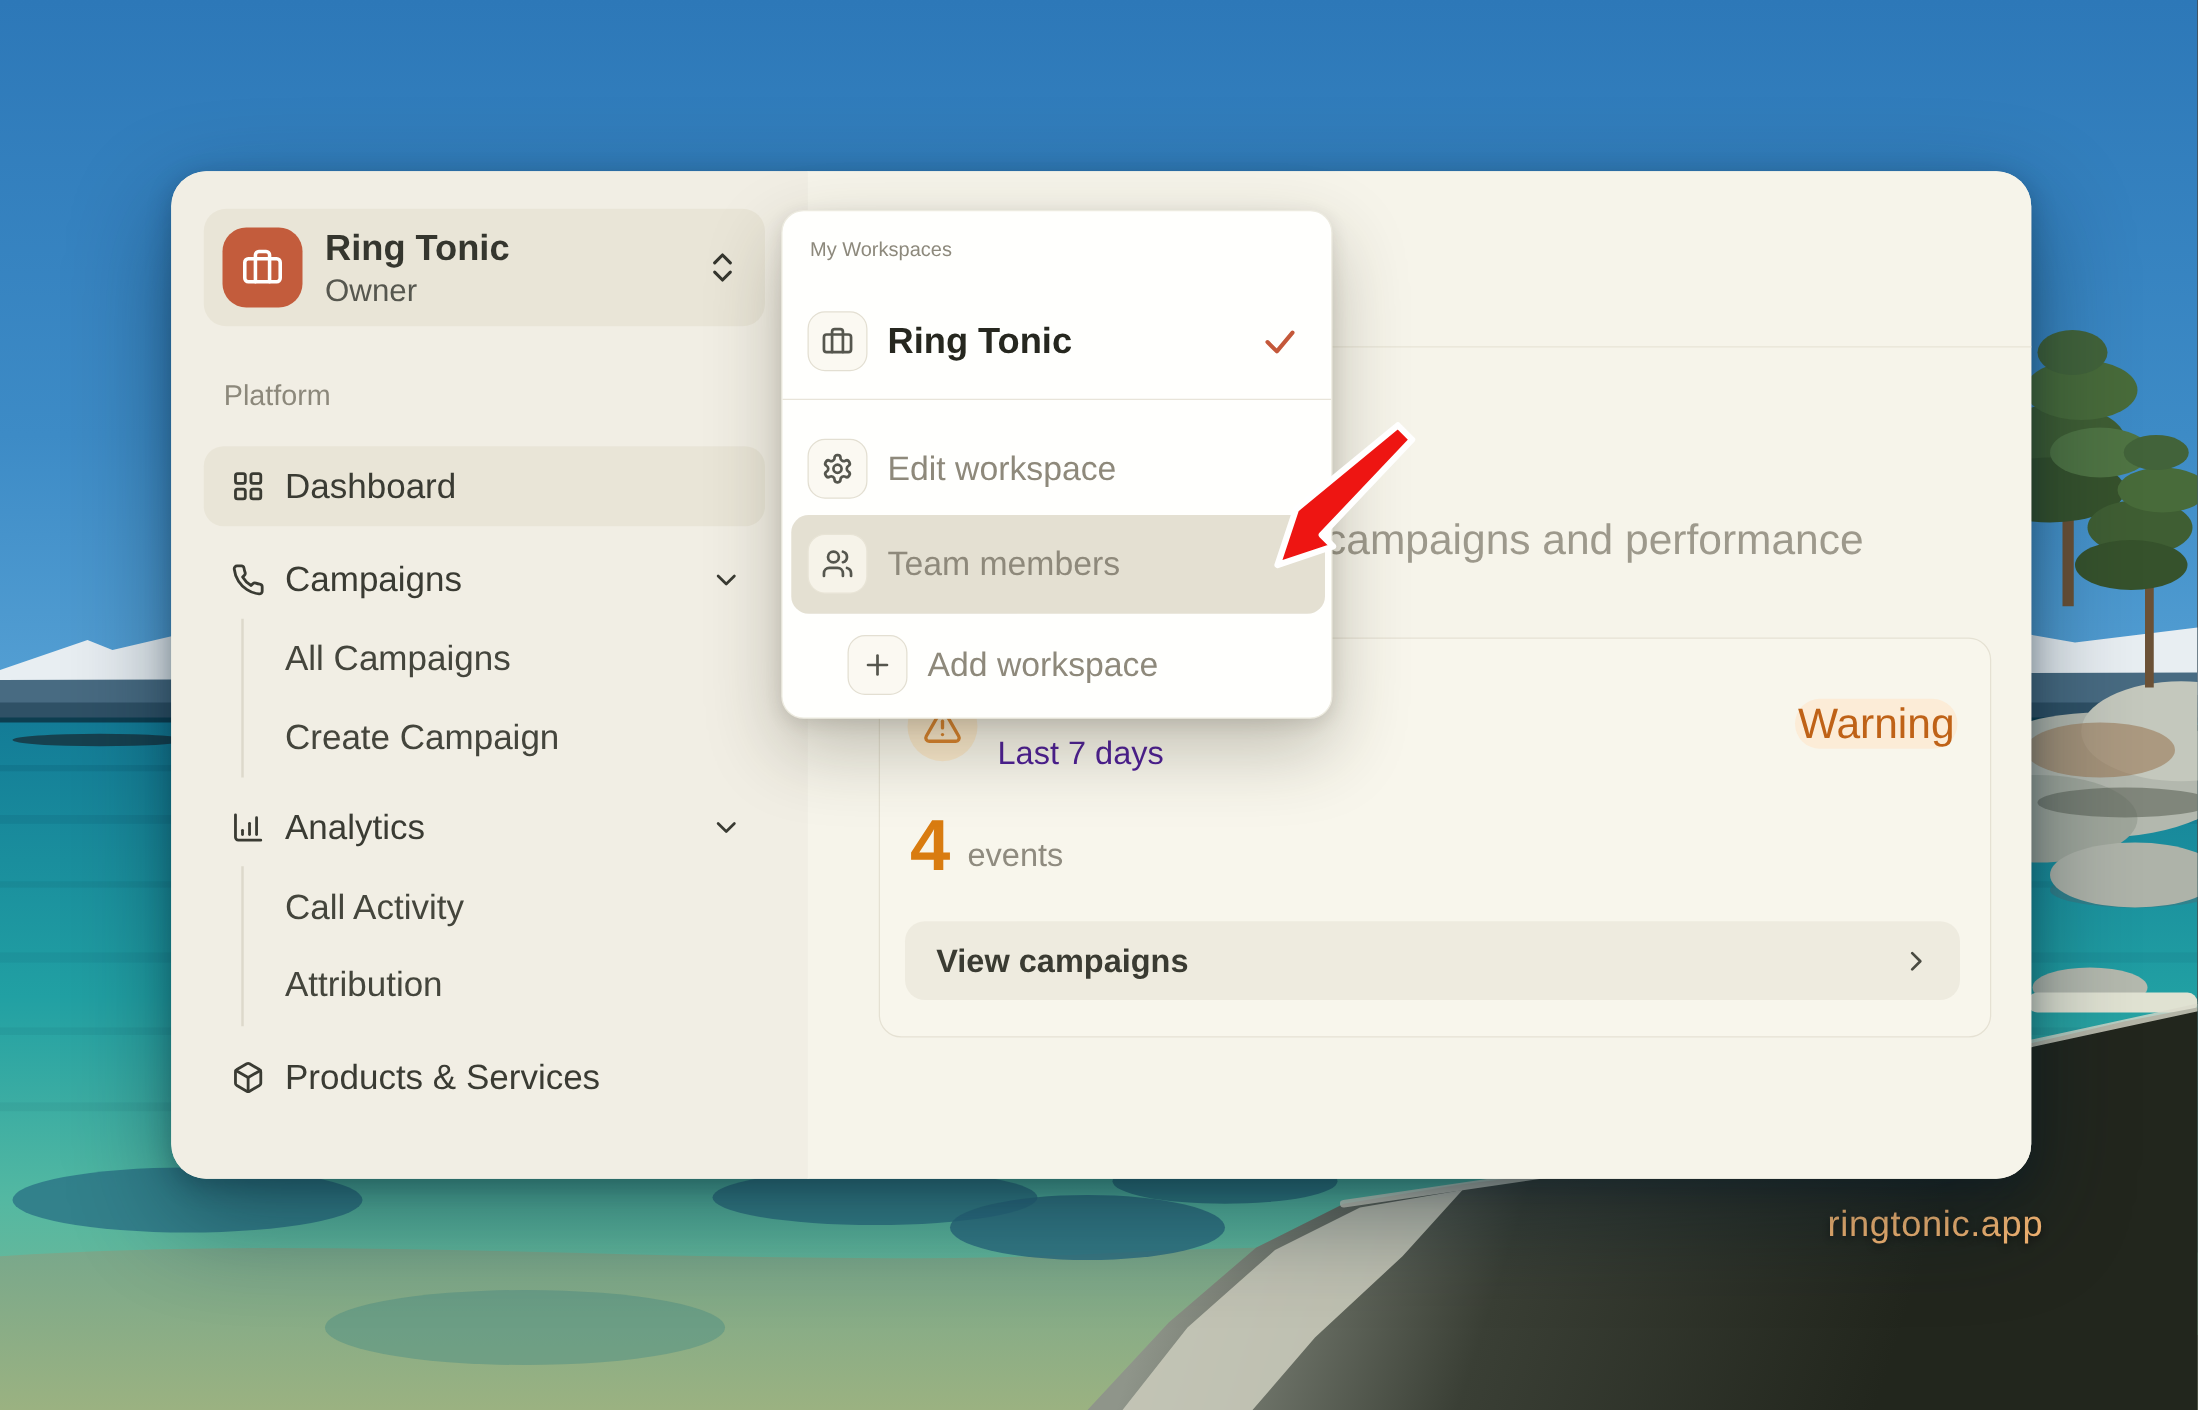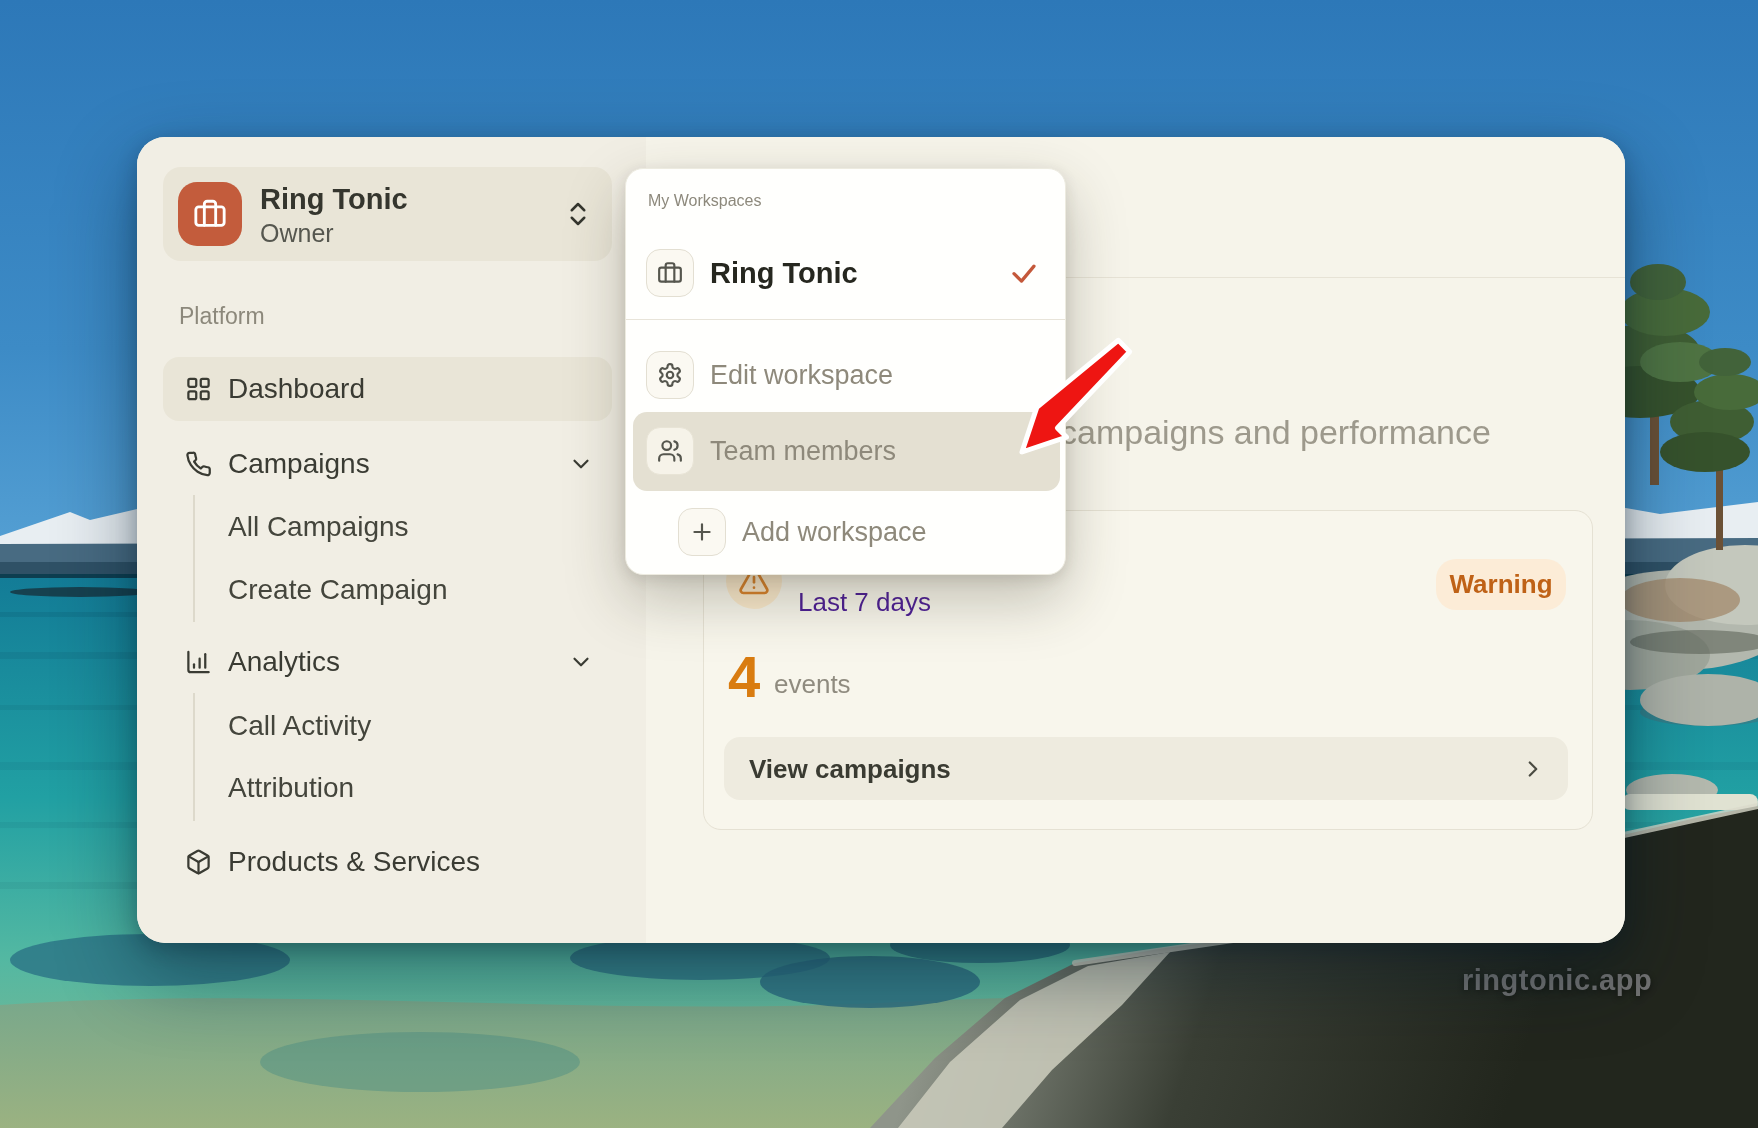--- a/index.html
+++ b/index.html
@@ -1,22 +1,22 @@
 <!DOCTYPE html>
 <html><head>
 <meta charset="utf-8">
 <style>
   html,body{margin:0;padding:0;background:#111;}
   .stage{position:relative;width:1758px;height:1128px;overflow:hidden;
          font-family:"Liberation Sans",sans-serif;-webkit-font-smoothing:antialiased;}
 
   
   #scenery{position:absolute;left:0;top:0;}
-  .watermark{position:absolute;left:1462px;top:964px;font-size:29px;font-weight:700;
-             color:#737373;letter-spacing:.5px;text-shadow:0 2px 6px rgba(0,0,0,.45);}
+  .watermark{position:absolute;left:1462px;top:964px;font-size:29px;font-weight:400;
+             color:#fdba74;letter-spacing:.5px;text-shadow:0 2px 6px rgba(0,0,0,.45);}
 
   
   .window{position:absolute;left:137px;top:137px;width:1488px;height:806px;
           background:#f2efe5;border-radius:28px;
           box-shadow:0 30px 80px rgba(5,25,40,.45),0 6px 20px rgba(5,25,40,.25);}
   .sidebar{position:absolute;left:0;top:0;width:509px;height:806px;
            background:#f1eee4;border-right:1px solid #e3dfd2;
            border-radius:28px 0 0 28px;}
   .mainarea{position:absolute;left:509px;top:0;width:979px;height:806px;
             background:#f6f4ea;border-radius:0 28px 28px 0;}
@@ -45,23 +45,23 @@
 
   
   .top-divider{position:absolute;left:0;top:140px;width:979px;height:1px;background:#e7e3d6;}
   .heading{position:absolute;left:414px;top:276px;font-size:34px;color:#9d998c;white-space:nowrap;}
 
   .card{position:absolute;left:57px;top:373px;width:890px;height:320px;background:#f8f6ec;
         border:1px solid #e5e1d3;border-radius:18px;box-sizing:border-box;}
   .alert-bubble{position:absolute;left:22px;top:42px;width:56px;height:56px;border-radius:50%;
                 background:#fbeacd;display:flex;align-items:center;justify-content:center;color:#d9822b;}
   .period{position:absolute;left:94px;top:76px;font-size:26px;color:#4c1d95;}
-  .badge{position:absolute;left:732px;top:48px;width:130px;height:51px;border-radius:20px;
+  .badge{position:absolute;left:732px;top:48px;width:130px;height:40px;border-radius:20px;
          background:#fcecd7;display:flex;align-items:center;justify-content:center;
-         font-size:26px;font-weight:700;color:#bf6217;}
+         font-size:34px;font-weight:400;color:#bf6217;}
   .metric-value{position:absolute;left:24px;top:132px;font-size:58px;font-weight:700;color:#d97c10;}
   .metric-unit{position:absolute;left:70px;top:158px;font-size:26px;color:#8f8b7f;}
   .cta{position:absolute;left:20px;top:226px;width:844px;height:63px;border-radius:16px;
        background:#eeebdf;cursor:pointer;}
   .cta-label{position:absolute;left:25px;top:50%;transform:translateY(-50%);
              font-size:26px;font-weight:600;color:#3a3b32;}
   .cta-chev{position:absolute;right:22px;top:50%;transform:translateY(-50%);color:#4a4b42;display:flex;}
 
   
   .menu{position:absolute;left:625px;top:168px;width:441px;height:407px;z-index:40;

